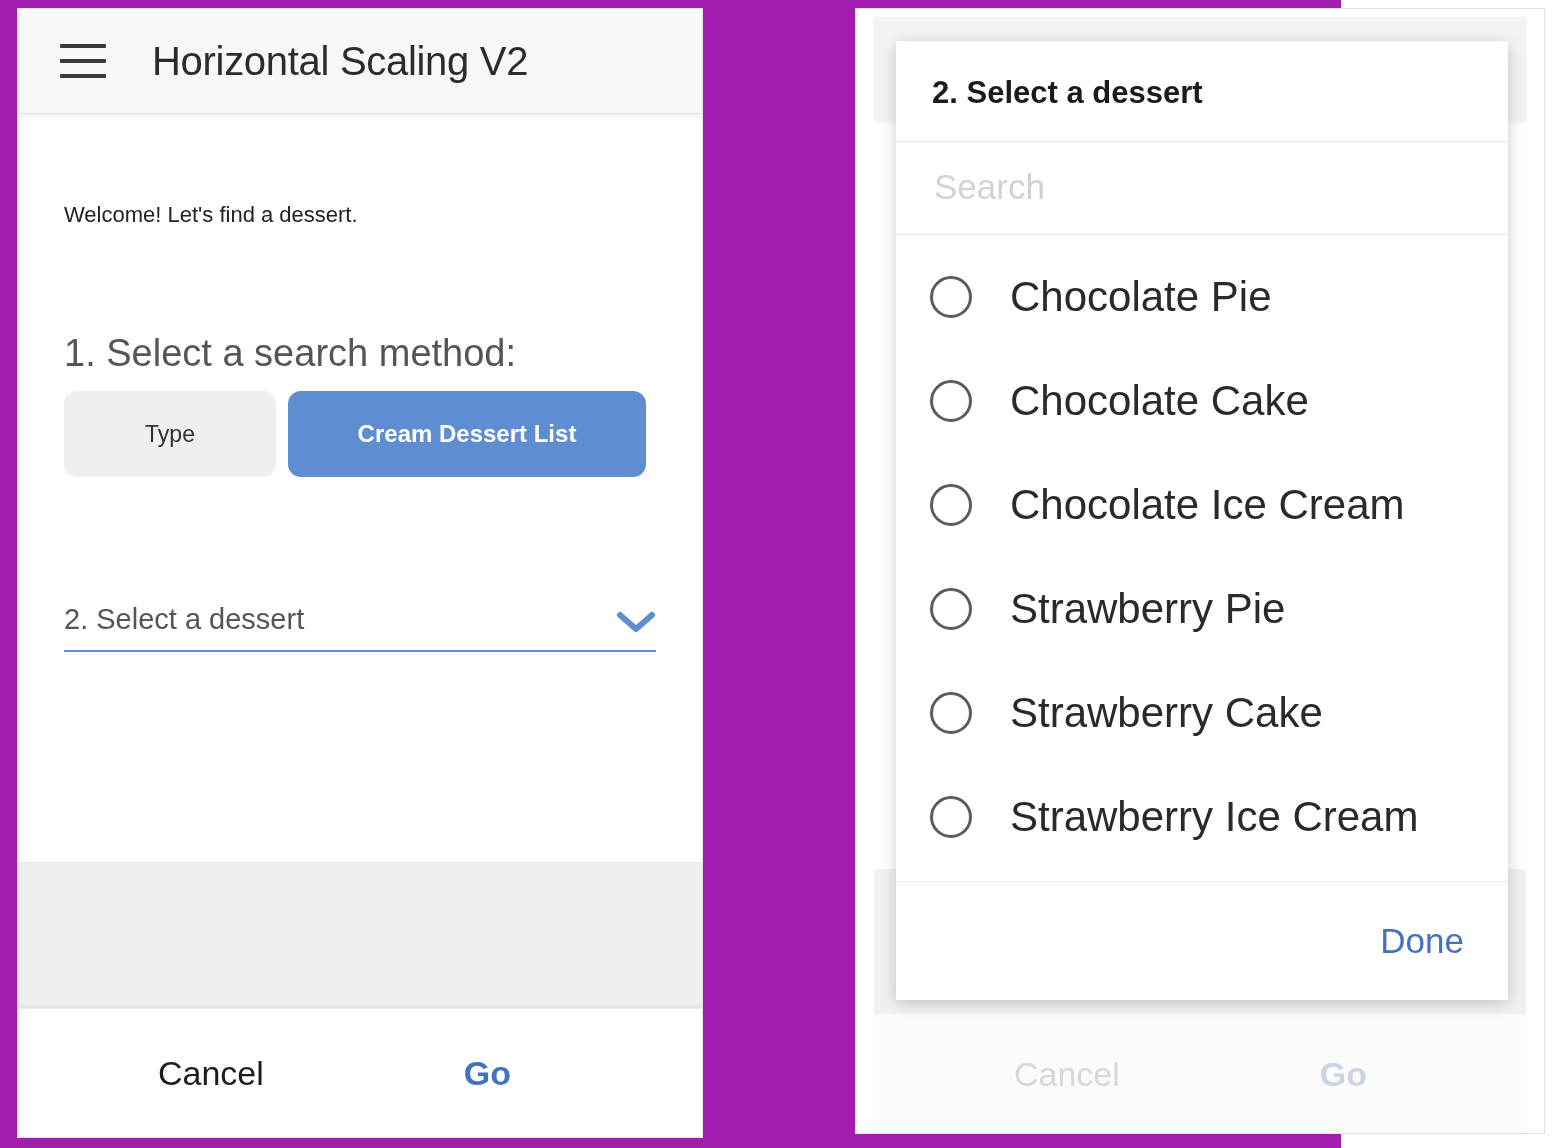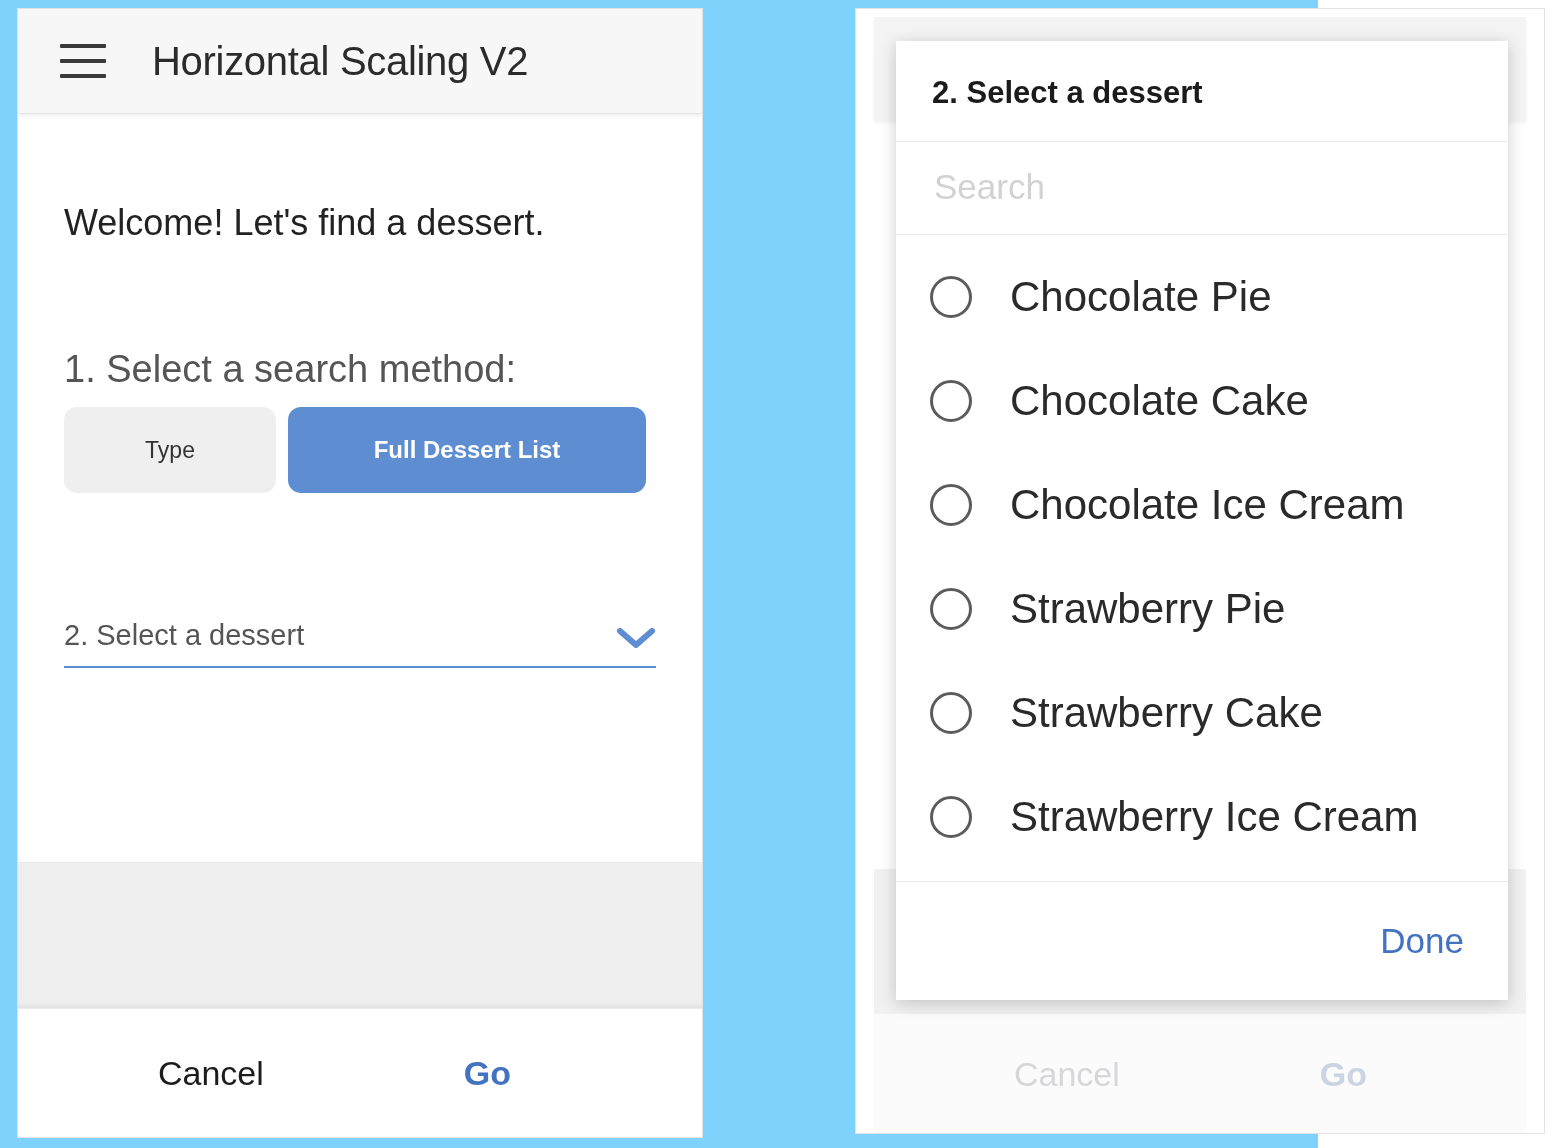--- a/index.html
+++ b/index.html
@@ -9,21 +9,22 @@
     width: 1562px;
     height: 1148px;
     overflow: hidden;
     font-family: "Liberation Sans", sans-serif;
   }
 
   #stage {
     position: relative;
     width: 1318px;
     height: 1148px;
-    background: #7dd3fc;
+    background: #a21caf;
+    padding-left: 23px;
   }
 
   
   .left-panel {
     position: absolute;
     left: 17px;
     top: 8px;
     width: 686px;
     height: 1130px;
     background: #ffffff;
@@ -72,21 +73,21 @@
   }
 
   .app-body {
     flex: 1 1 auto;
     background: #ffffff;
     padding: 0 46px;
     position: relative;
   }
 
   .welcome-text {
-    font-size: 36px;
+    font-size: 22px;
     color: #222222;
     margin-top: 88px;
   }
 
   .step-label {
     font-size: 38px;
     color: #555555;
     margin-top: 104px;
   }
 
@@ -331,21 +332,21 @@
     </div>
 
     <div class="app-body">
 
       <div class="welcome-text">Welcome! Let's find a dessert.</div>
 
       <div class="step-label">1. Select a search method:</div>
 
       <div class="btn-row">
         <button class="seg-btn inactive">Type</button>
-        <button class="seg-btn active">Full Dessert List</button>
+        <button class="seg-btn active">Cream Dessert List</button>
       </div>
 
       <div class="select-field">
         <div class="select-field-label">2. Select a dessert</div>
         <svg class="chevron-down" viewBox="0 0 40 24">
           <polyline points="4,5 20,19 36,5" fill="none" stroke="#5e8ed1" stroke-width="6" stroke-linecap="round" stroke-linejoin="round"></polyline>
         </svg>
       </div>
 
     </div>

